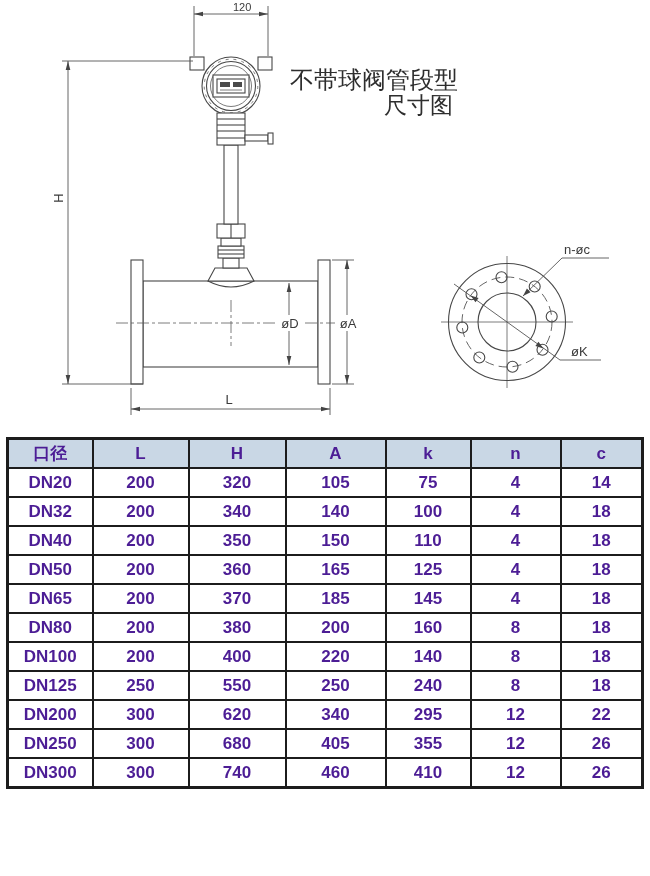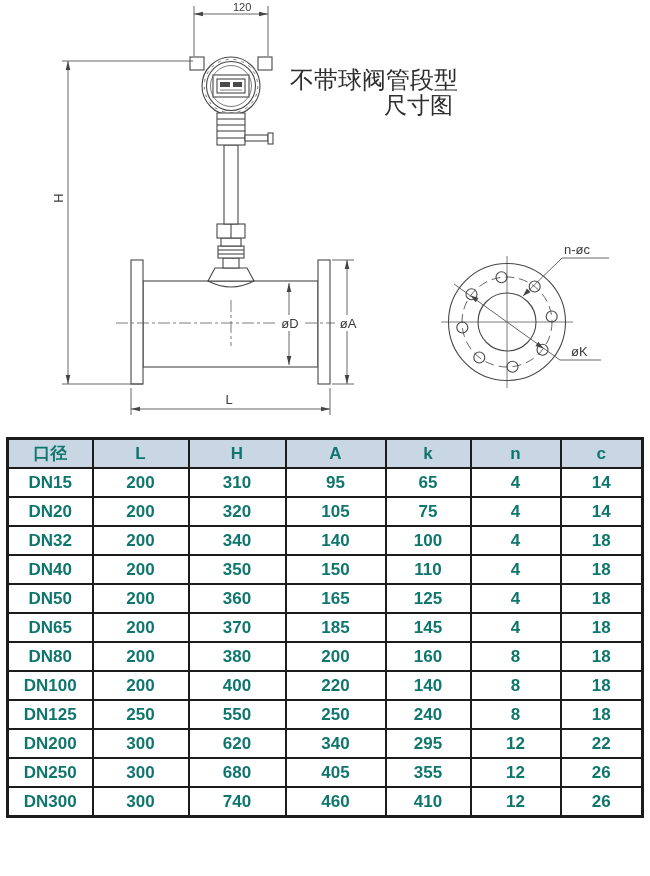--- a/index.html
+++ b/index.html
@@ -16,21 +16,21 @@
   .ah{fill:#444;stroke:none;}
   .dark{fill:#4a4a4a;stroke:none;}
   .dimtxt{font-family:"Liberation Sans",sans-serif;font-size:13px;fill:#3a3a3a;}
   .dimtxt-sm{font-family:"Liberation Sans",sans-serif;font-size:11px;fill:#3a3a3a;}
   .title-l1{font-family:"Liberation Sans",sans-serif;font-size:24px;fill:#2e2e2e;}
   .title-l2{font-family:"Liberation Sans",sans-serif;font-size:23px;fill:#2e2e2e;}
   
   #dim-table{position:absolute;left:6px;top:437px;width:637px;border-collapse:collapse;
              table-layout:fixed;border:3px solid #1c1c1c;
              font-family:"Liberation Sans",sans-serif;font-weight:bold;
-             font-size:17px;color:#0f766e;}
+             font-size:17px;color:#4c1d95;}
   #dim-table th,#dim-table td{border:2px solid #1c1c1c;text-align:center;
              vertical-align:middle;height:27px;padding:0;line-height:1;}
 </style>
 </head>
 <body>
 
 <div id="page">
 
   <svg id="drawing" width="650" height="436" viewBox="0 0 650 436">
 
@@ -180,29 +180,20 @@
         <th style="background-color: rgb(201, 215, 229);">L</th>
         <th style="background-color: rgb(201, 215, 229);">H</th>
         <th style="background-color: rgb(201, 215, 229);">A</th>
         <th style="background-color: rgb(201, 215, 229);">k</th>
         <th style="background-color: rgb(201, 215, 229);">n</th>
         <th style="background-color: rgb(201, 215, 229);">c</th>
       </tr>
     </thead>
     <tbody>
         <tr>
-          <td>DN15</td>
-          <td>200</td>
-          <td>310</td>
-          <td>95</td>
-          <td>65</td>
-          <td>4</td>
-          <td>14</td>
-        </tr>
-        <tr>
           <td>DN20</td>
           <td>200</td>
           <td>320</td>
           <td>105</td>
           <td>75</td>
           <td>4</td>
           <td>14</td>
         </tr>
         <tr>
           <td>DN32</td>

